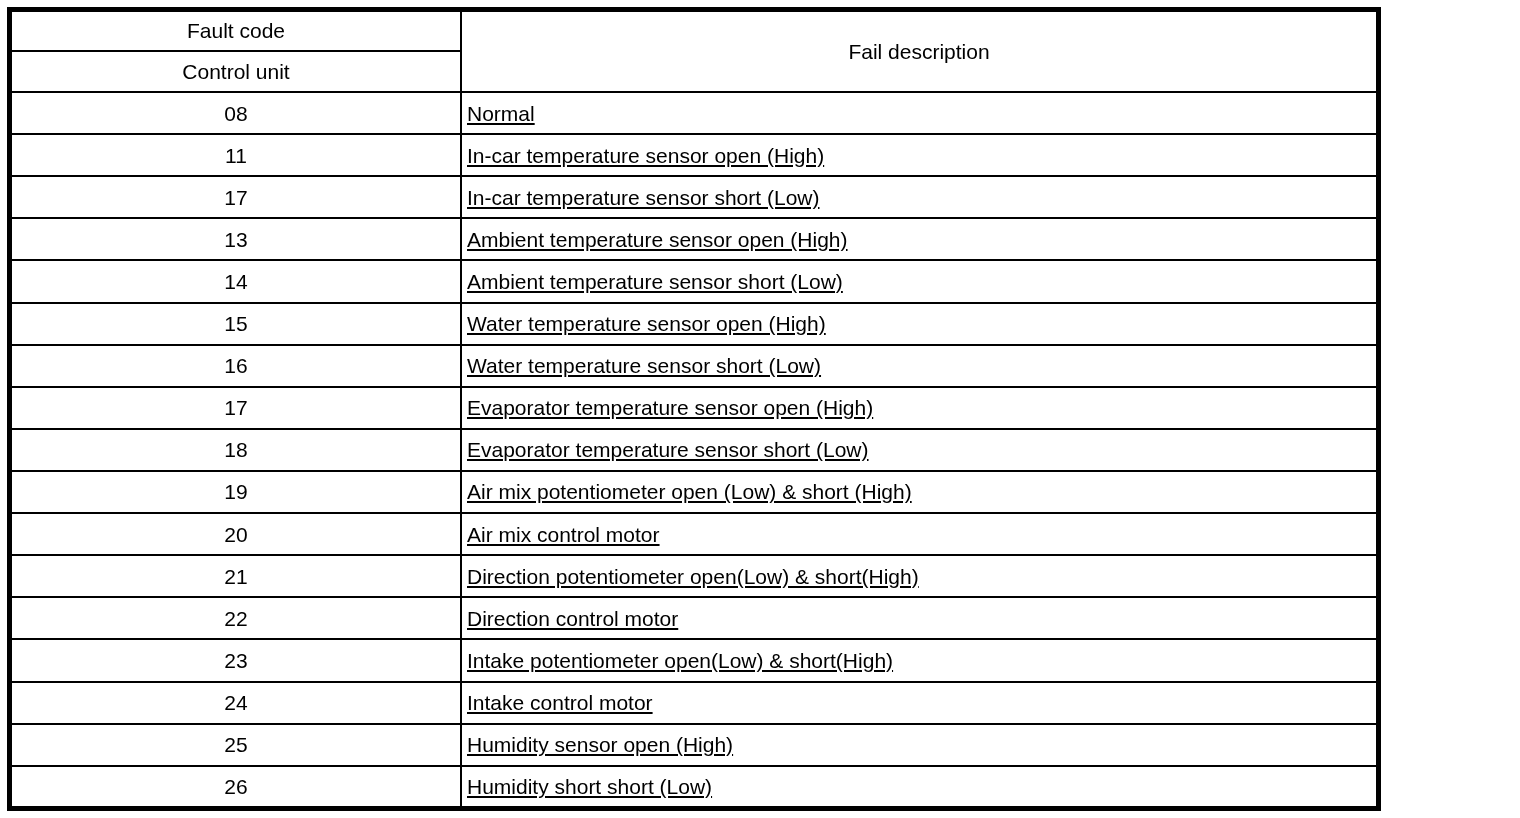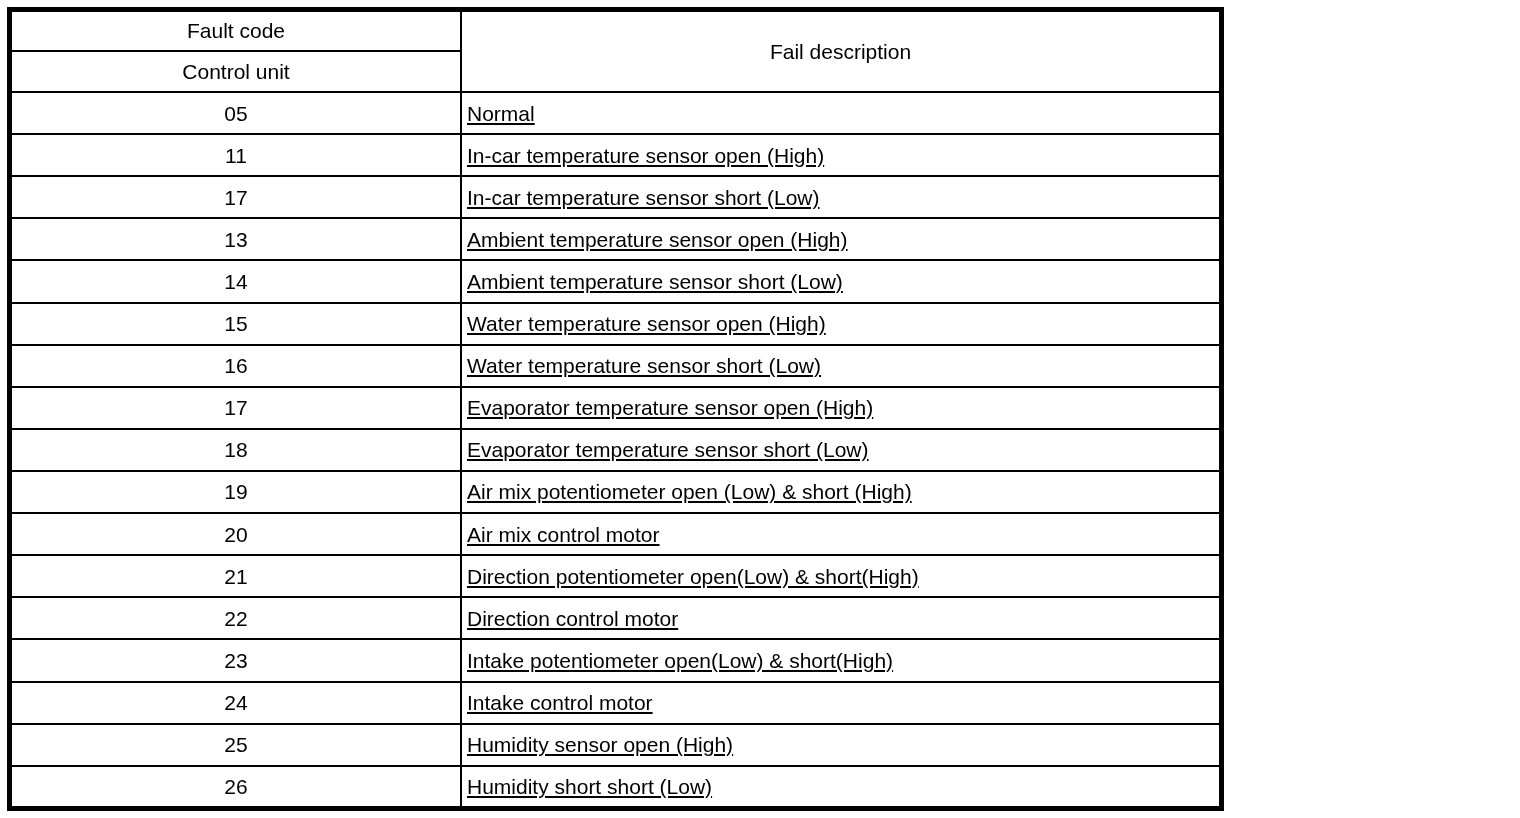--- a/index.html
+++ b/index.html
@@ -13,21 +13,21 @@
     height: 818px;
     background: #ffffff;
     box-sizing: border-box;
     padding: 8px;
     font-family: "Liberation Sans", sans-serif;
     color: #000000;
   }
   table.fault-table {
     border-collapse: collapse;
     table-layout: fixed;
-    width: 1215px;
+    width: 1372px;
     height: 802px;
   }
   table.fault-table, table.fault-table th, table.fault-table td {
     border: 2px solid #000000;
   }
   table.fault-table {
     border-width: 4px;
     outline: 1px solid #000000;
   }
   th, td {
@@ -64,21 +64,21 @@
       <tr>
         <th class="col-code">Fault code</th>
         <th class="col-desc" rowspan="2">Fail description</th>
       </tr>
       <tr>
         <th class="col-code">Control unit</th>
       </tr>
     </thead>
     <tbody id="fault-rows">
   <tr>
-    <td class="col-code cell-code">05</td>
+    <td class="col-code cell-code">08</td>
     <td class="cell-desc">Normal</td>
   </tr>
 
   <tr>
     <td class="col-code cell-code">11</td>
     <td class="cell-desc">In-car temperature sensor open (High)</td>
   </tr>
 
   <tr>
     <td class="col-code cell-code">17</td>

